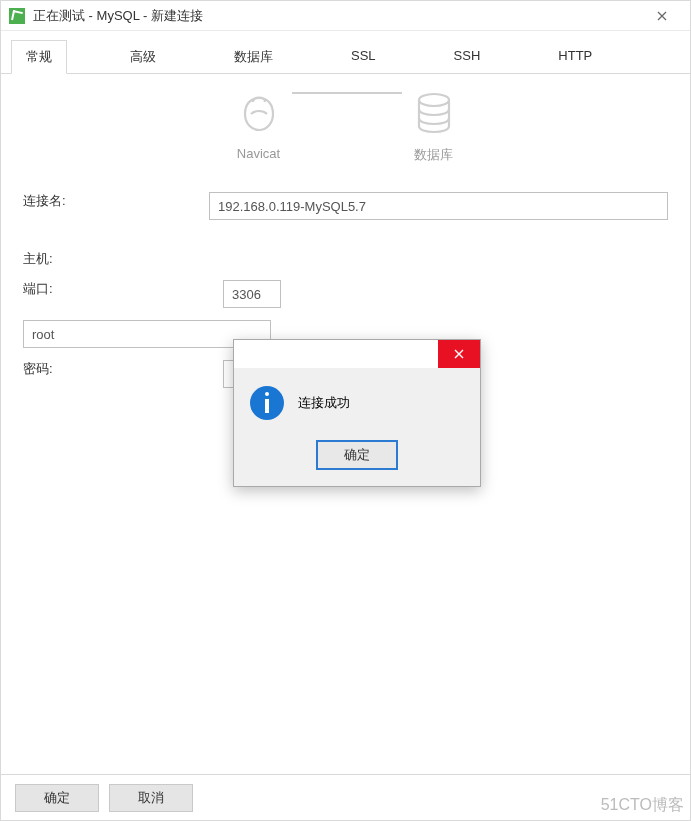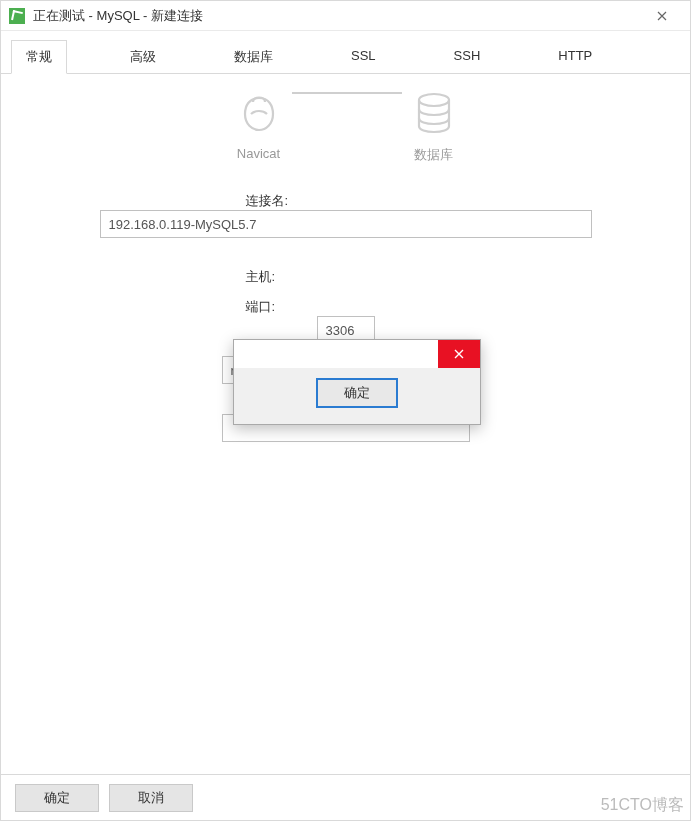--- a/index.html
+++ b/index.html
@@ -15,21 +15,21 @@
     .tab { padding: 7px 14px; color: #333; cursor: pointer; border: 1px solid transparent; border-bottom: none; position: relative; top: 1px; }
     .tab.active { border-color: #d9d9d9; background: #fff; border-bottom: 1px solid #fff; }
 
     .content { padding: 18px 22px; }
 
     .illus { display: flex; align-items: flex-start; justify-content: center; gap: 11px; margin-bottom: 28px; }
     .illus-item { display: flex; flex-direction: column; align-items: center; gap: 10px; color: #999; }
     .illus svg { color: #cfcfcf; }
     .illus-line { width: 110px; height: 2px; background: #cfcfcf; margin-bottom: 26px; }
 
-    .form-row { display: flex; align-items: center; margin-bottom: 12px; flex-direction: column; }
+    .form-row { display: flex; align-items: flex-start; margin-bottom: 12px; }
     .form-row label { width: 200px; color: #333; }
     .text-input { border: 1px solid #c0c0c0; height: 28px; padding: 0 8px; color: #555; background: #fff; }
     .w-long { width: 492px; }
     .w-short { width: 58px; }
     .w-user { width: 248px; }
 
     .footer { position: absolute; bottom: 0; left: 0; right: 0; height: 46px; border-top: 1px solid #d9d9d9; display: flex; align-items: center; padding: 0 14px; gap: 10px; }
     .btn { height: 28px; padding: 0 28px; background: #e5e5e5; border: 1px solid #c9c9c9; color: #333; cursor: pointer; }
     .btn-test { margin-right: auto; padding: 0 40px; }
 
@@ -126,16 +126,20 @@
 <div class="watermark">51CTO博客</div>
 
 <div class="modal">
   <div class="modal-title">
     <div class="modal-close">
       <svg width="10" height="10" viewBox="0 0 10 10">
           <path d="M1 1 L9 9 M9 1 L1 9" stroke="currentColor" stroke-width="1.4"></path>
         </svg>
     </div>
   </div>
+  <div class="modal-body">
+    <div class="info-circle"></div>
+    <div>连接成功</div>
+  </div>
   <div class="modal-footer">
     <button class="modal-btn"><span>确定</span></button>
   </div>
 </div>
 
 </body></html>

